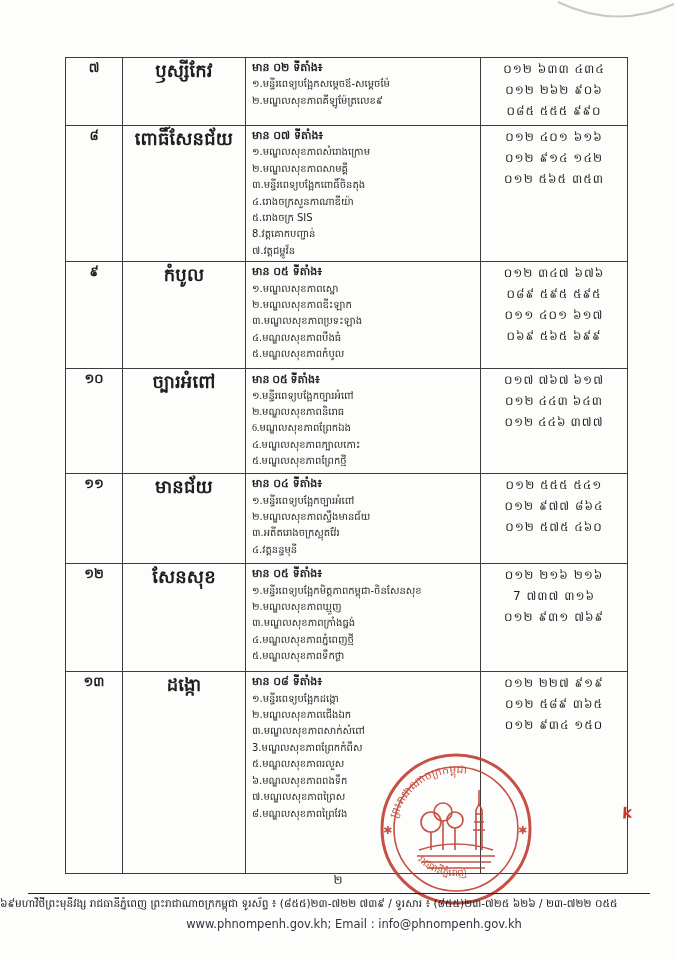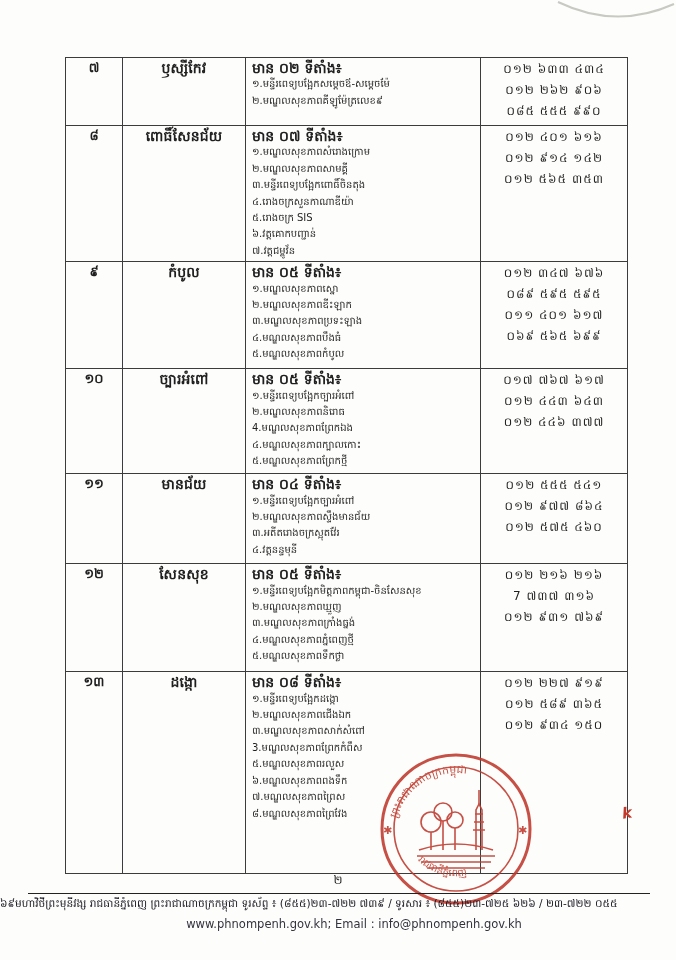--- a/index.html
+++ b/index.html
@@ -2,24 +2,24 @@
 <html><head>
 <meta charset="utf-8">
 <style>
   html,body{margin:0;padding:0;background:#e8e8e6;}
   #page{position:relative;width:676px;height:960px;margin:0 auto;background:#fdfdfb;overflow:hidden;
         font-family:"DejaVu Sans",sans-serif;color:#1f1f1f;}
   
   #doc-table{position:absolute;left:65px;top:57px;width:547px;border-collapse:collapse;table-layout:fixed;}
   #doc-table td{border:1px solid #3c3c3c;vertical-align:top;overflow:hidden;}
   td.c-no{width:54px;text-align:center;vertical-align:middle;font-size:13px;font-weight:700;}
-  td.c-district{width:120px;text-align:center;vertical-align:middle;font-size:14px;font-weight:700;letter-spacing:.2px;}
+  td.c-district{width:120px;text-align:center;vertical-align:middle;font-size:18px;font-weight:700;letter-spacing:.2px;}
   td.c-items{width:225px;padding:2px 3px 2px 6px;}
   td.c-phones{width:144px;vertical-align:middle;text-align:center;margin-top:10px;}
-  .count-header{font-size:14px;line-height:16.4px;font-weight:700;white-space:nowrap;}
+  .count-header{font-size:11px;line-height:16.4px;font-weight:700;white-space:nowrap;}
   .item{font-size:10px;line-height:16.4px;white-space:nowrap;}
   .phone{font-size:12px;line-height:21px;font-weight:500;letter-spacing:1px;white-space:nowrap;}
   
   #footer-rule{position:absolute;left:28px;top:893px;width:622px;height:0;border-top:1.6px solid #222;}
   #page-number{position:absolute;left:0;top:872px;width:676px;text-align:center;font-size:12px;}
   #footer-address{position:absolute;left:0;top:897px;width:616px;text-align:center;
                   font-size:10.6px;color:#14141e;white-space:nowrap;}
   #footer-web{position:absolute;left:16px;top:917px;width:676px;text-align:center;
               font-size:11.5px;color:#33333f;}
   
@@ -62,21 +62,21 @@
       <td class="c-no"><span>៨</span></td>
       <td class="c-district"><span>ពោធិ៍សែនជ័យ</span></td>
       <td class="c-items">
         <div class="count-header">មាន ០៧ ទីតាំង៖</div>
         <div>
               <div class="item">១.មណ្ឌលសុខភាពសំរោងក្រោម</div>
               <div class="item">២.មណ្ឌលសុខភាពសាមគ្គី</div>
               <div class="item">៣.មន្ទីរពេទ្យបង្អែកពោធិ៍ចិនតុង</div>
               <div class="item">៤.រោងចក្រសួនកាណាឌីយ៉ា</div>
               <div class="item">៥.រោងចក្រ SIS</div>
-              <div class="item">៦.វត្តគោកបញ្ជាន់</div>
+              <div class="item">8.វត្តគោកបញ្ជាន់</div>
               <div class="item">៧.វត្តជម្ពូវ័ន</div>
             </div>
       </td>
       <td class="c-phones">
         <div>
               <div class="phone">០១២ ៤០១ ៦១៦</div>
               <div class="phone">០១២ ៩១៤ ១៤២</div>
               <div class="phone">០១២ ៥៦៥ ៣៥៣</div>
             </div>
       </td>
@@ -98,29 +98,29 @@
       <td class="c-phones">
         <div>
               <div class="phone">០១២ ៣៤៧ ៦៧៦</div>
               <div class="phone">០៨៩ ៥៩៥ ៥៩៥</div>
               <div class="phone">០១១ ៤០១ ៦១៧</div>
               <div class="phone">០៦៩ ៥៦៥ ៦៩៩</div>
             </div>
       </td>
     </tr>
 
-    <tr style="height: 105px;">
+    <tr style="height: 105px; font-family: Liberation Serif, serif;">
       <td class="c-no"><span>១០</span></td>
       <td class="c-district"><span>ច្បារអំពៅ</span></td>
       <td class="c-items">
         <div class="count-header">មាន ០៥ ទីតាំង៖</div>
         <div>
               <div class="item">១.មន្ទីរពេទ្យបង្អែកច្បារអំពៅ</div>
               <div class="item">២.មណ្ឌលសុខភាពនិរោធ</div>
-              <div class="item">4.មណ្ឌលសុខភាពព្រែកឯង</div>
+              <div class="item">6.មណ្ឌលសុខភាពព្រែកឯង</div>
               <div class="item">៤.មណ្ឌលសុខភាពក្បាលកោះ</div>
               <div class="item">៥.មណ្ឌលសុខភាពព្រែកថ្មី</div>
             </div>
       </td>
       <td class="c-phones">
         <div>
               <div class="phone">០១៧ ៧៦៧ ៦១៧</div>
               <div class="phone">០១២ ៤៤៣ ៦៤៣</div>
               <div class="phone">០១២ ៤៤៦ ៣៧៧</div>
             </div>

